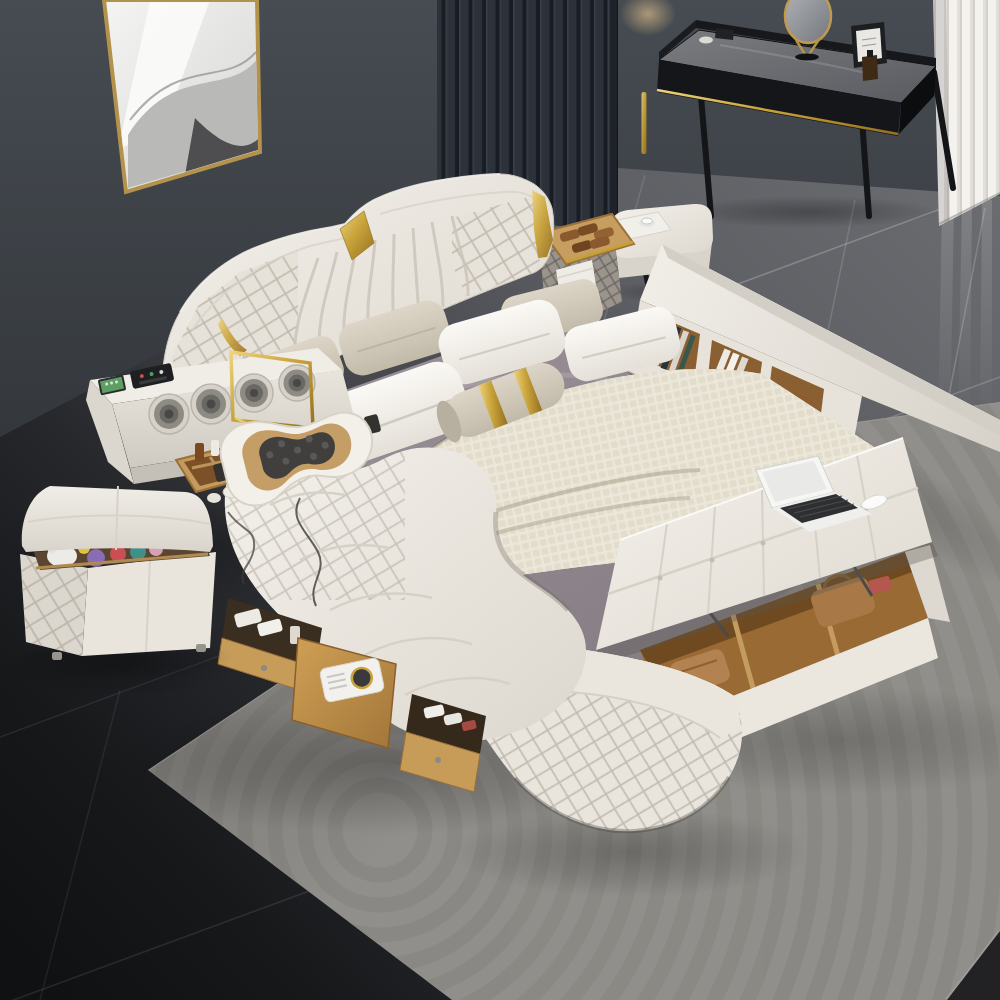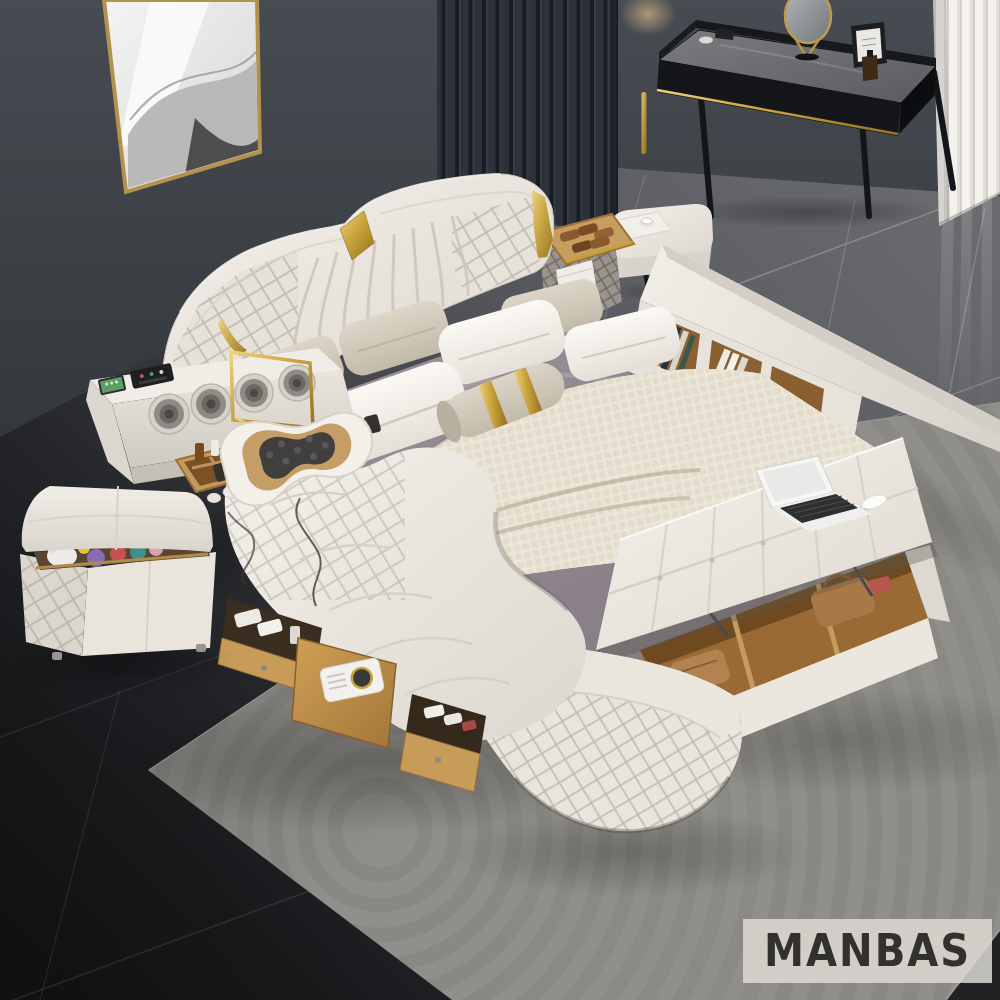--- a/index.html
+++ b/index.html
@@ -585,16 +585,13 @@
   </g>
   <line x1="36" y1="568" x2="208" y2="554" stroke="#b08a50" stroke-width="3"></line>
   <path d="M22,546 C20,520 30,494 50,486 L186,492 C204,494 212,512 213,546 L210,552 C150,546 80,548 26,552 Z" fill="url(#lidG)"></path>
   <path d="M28,522 C80,512 160,514 210,524" stroke="#d8d3c9" stroke-width="2" fill="none"></path>
   <path d="M118,486 L116,550" stroke="#d8d3c9" stroke-width="2"></path>
   <rect x="52" y="652" width="10" height="8" rx="2" fill="#98948e"></rect>
         <rect x="196" y="644" width="10" height="8" rx="2" fill="#98948e"></rect>
 </g>
 </svg>
 
-<div class="watermark">
-  <span>MANBAS</span>
 </div>
-</div>
 
 </body></html>

